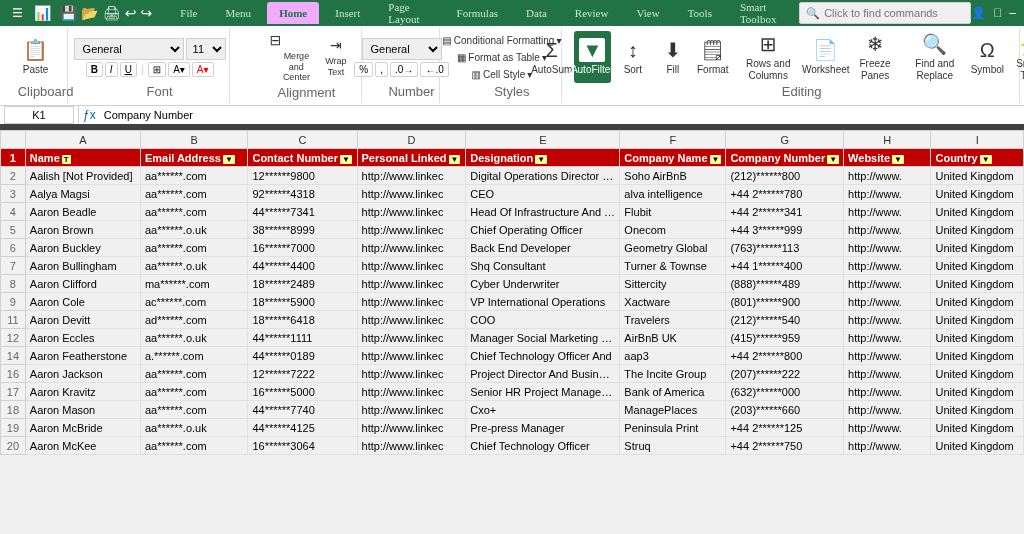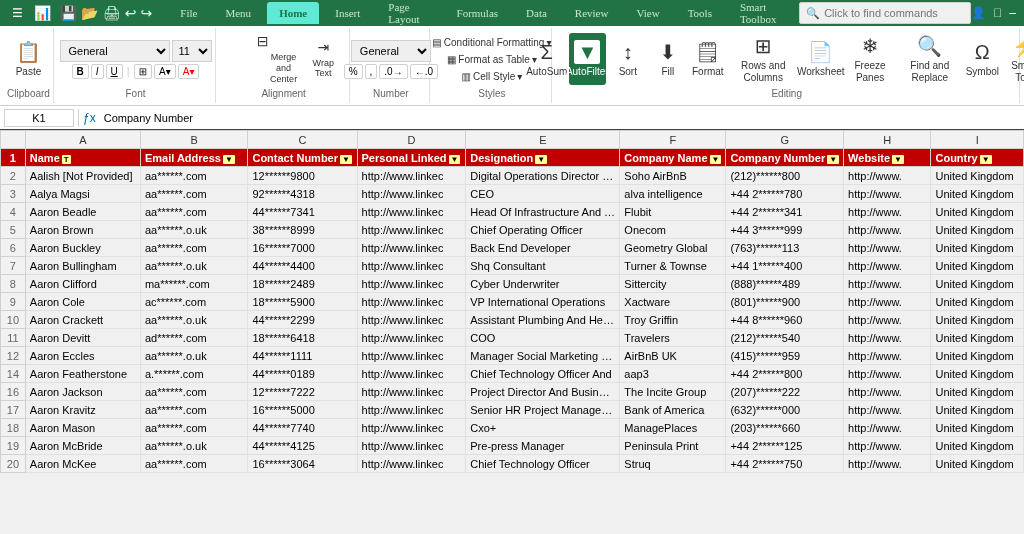--- a/index.html
+++ b/index.html
@@ -10,21 +10,21 @@
       font-size: 11px;
       color: #c8e6c9;
       cursor: pointer;
       height: 22px;
       display: flex;
       align-items: center;
       font-family: Liberation Serif, serif;
     }
 
     .ribbon-tab.active {
-      background: #5eead4;
+      background: #f0abfc;
       color: #217346;
       font-weight: bold;
       border-radius: 3px 3px 0 0;
     }
 
     .ribbon-content {
       display: flex;
       padding: 2px 4px;
       background: #ffffff;
       border-bottom: 1px solid #d0d0d0;
@@ -45,24 +45,25 @@
     .ribbon-group-items {
       display: flex;
       flex-direction: row;
       align-items: center;
       justify-content: center;
       flex: 1;
       gap: 2px;
     }
 
     .ribbon-group-label {
-      font-size: 10px;
+      font-size: 13px;
       color: #666;
       margin-top: auto;
       padding-bottom: 2px;
+      margin-left: 20px;
     }
 
     .ribbon-btn {
       display: flex;
       flex-direction: column;
       align-items: center;
       justify-content: center;
       padding: 2px 4px;
       cursor: pointer;
       border-radius: 3px;
@@ -91,21 +92,21 @@
       gap: 2px;
       white-space: nowrap;
     }
 
     
     .formula-bar {
       display: flex;
       align-items: center;
       height: 24px;
       background: #ffffff;
-      border-bottom: 1px solid #404040;
+      border-bottom: 6px solid #404040;
       padding: 0 4px;
       gap: 4px;
     }
 
     .cell-ref {
       width: 70px;
       border: 1px solid #d0d0d0;
       padding: 2px 4px;
       font-size: 11px;
       text-align: center;
@@ -598,32 +599,20 @@
           <td>ac******.com</td>
           <td>18******5900</td>
           <td>http://www.linkec</td>
           <td>VP International Operations</td>
           <td>Xactware</td>
           <td>(801)******900</td>
           <td>http://www.</td>
           <td>United Kingdom</td>
         </tr>
         <tr>
-          <td class="row-num">10</td>
-          <td>Aaron Crackett</td>
-          <td>aa******.o.uk</td>
-          <td>44******2299</td>
-          <td>http://www.linkec</td>
-          <td>Assistant Plumbing And Heatin</td>
-          <td>Troy Griffin</td>
-          <td>+44 8******960</td>
-          <td>http://www.</td>
-          <td>United Kingdom</td>
-        </tr>
-        <tr>
           <td class="row-num">11</td>
           <td>Aaron Devitt</td>
           <td>ad******.com</td>
           <td>18******6418</td>
           <td>http://www.linkec</td>
           <td>COO</td>
           <td>Travelers</td>
           <td>(212)******540</td>
           <td>http://www.</td>
           <td>United Kingdom</td>

